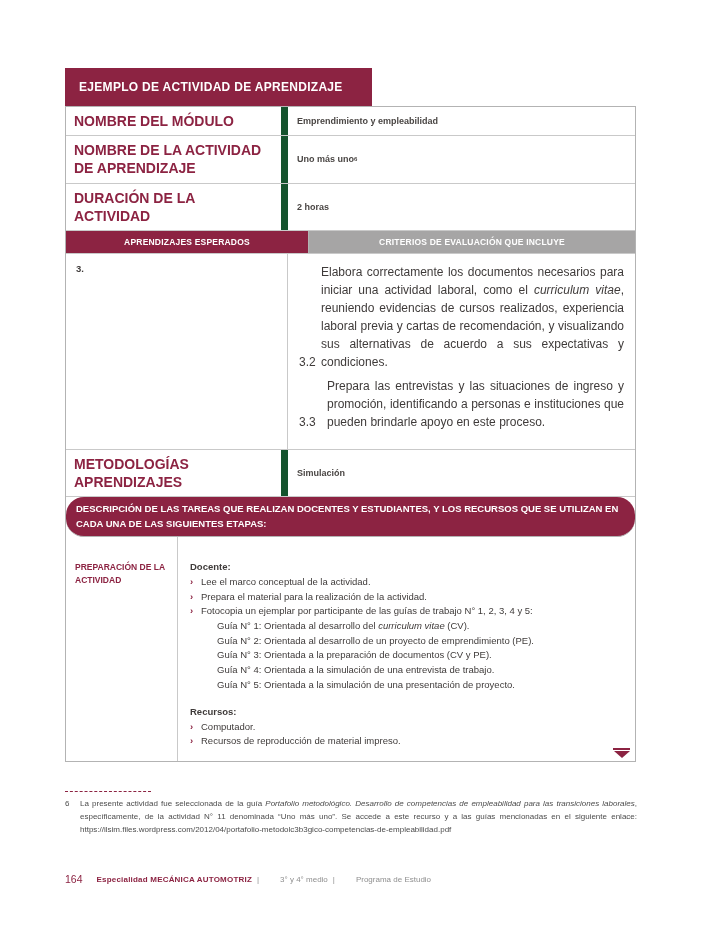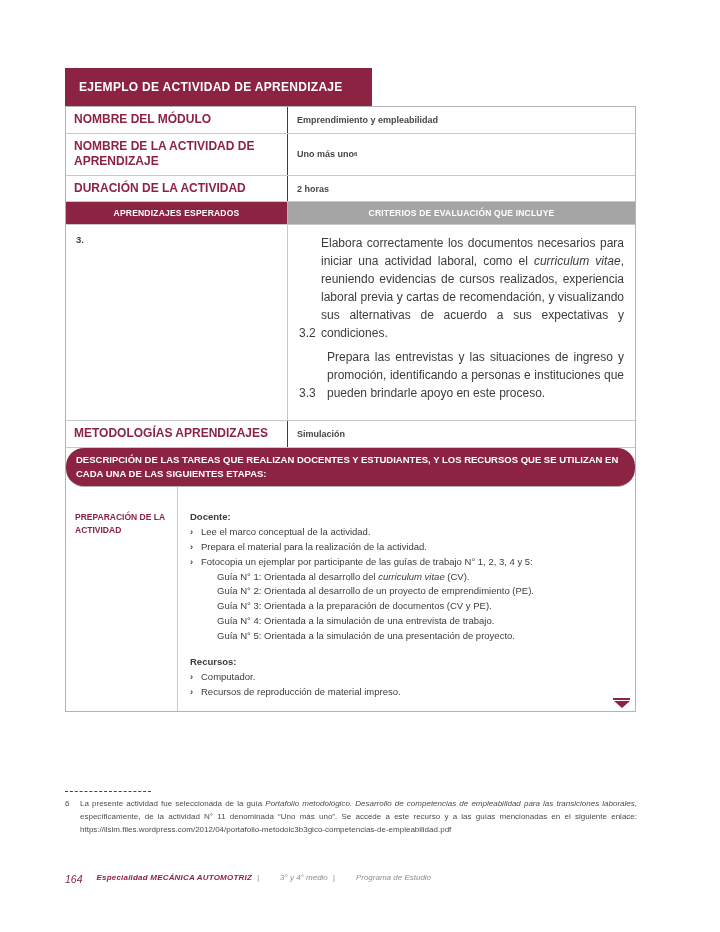--- a/index.html
+++ b/index.html
@@ -10,27 +10,27 @@
   .doc { position:absolute; left:65px; top:68px; width:571px; }
 
   .title-bar { background:#8c2342; color:#fff; width:307px; height:38px;
     display:flex; align-items:center; padding-left:14px;
     font-size:12px; font-weight:bold; letter-spacing:.3px; }
 
   .tbl { border:1px solid #b3b3b3; }
   .row { display:flex; border-bottom:1px solid #c9c9c9; }
   .row:last-child { border-bottom:none; }
 
-  .lbl-cell { width:222px; border-right:1px solid #14532d; padding:5px 8px;
-    color:#8c2342; font-weight:bold; font-size:12px; display:flex; align-items:center; line-height:1.3; }
+  .lbl-cell { width:222px; border-right:7px solid #14532d; padding:5px 8px;
+    color:#8c2342; font-weight:bold; font-size:14px; display:flex; align-items:center; line-height:1.3; }
   .val-cell { flex:1; padding:5px 9px; font-size:9px; font-weight:bold; color:#4a4644;
     display:flex; align-items:center; }
   .val-cell sup { font-size:6px; vertical-align:super; line-height:0; }
 
-  .hdr-row .hdr-left { width:222px; background:#8c2342; border-right:1px solid #b3b3b3; }
+  .hdr-row .hdr-left { width:243px; background:#8c2342; border-right:1px solid #b3b3b3; }
   .hdr-row .hdr-right { flex:1; background:#a6a5a5; }
   .hdr-cell { color:#fff; font-weight:bold; font-size:8.5px; height:22px;
     display:flex; align-items:center; justify-content:center; letter-spacing:.2px; }
 
   .content-row .left { width:222px; border-right:1px solid #c9c9c9; padding:9px 10px; }
   .content-row .right { flex:1; padding:9px 11px 12px 11px; }
   .exp-num { font-weight:bold; font-size:9.5px; margin-bottom:7px; }
   .exp-text { font-size:9.5px; line-height:1.5; }
   .crit-item { display:flex; font-size:12px; line-height:1.5; margin-bottom:6px;align-items:flex-end; }
   .crit-item:last-child { margin-bottom:6px;gap:6px; }
@@ -58,21 +58,21 @@
   .cont-arrow .tri { width:0; height:0; margin:0 auto;
     border-left:8px solid transparent; border-right:8px solid transparent;
     border-top:7px solid #8c2342; }
 
   .fn-block { position:absolute; left:65px; top:791px; width:572px; }
   .fn-rule { width:86px; border-top:1px dashed #8c2342; margin-bottom:6px; }
   .footnote { display:flex; font-size:8px; color:#4c4c4c; line-height:1.6; }
   .fn-num { width:15px; flex:0 0 15px; }
   .fn-text { flex:1; text-align:justify; }
 
-  .footer { position:absolute; left:65px; top:873px; display:flex; align-items:flex-start;font-style:italic; }
+  .footer { position:absolute; left:65px; top:873px; display:flex; align-items:center; }
   .pg-num { color:#8c2342; font-size:10.5px; margin-right:14px; }
   .ft-spec { color:#8c2342; font-size:8px; font-weight:bold; letter-spacing:.2px; }
   .ft-gray { color:#8f8f8f; font-size:8px; margin-left:16px; }
   .ft-sep { color:#8f8f8f; font-size:8px; margin:0 5px; }
 </style>
 </head>
 <body>
 
 <div class="page">
   <div class="doc">

